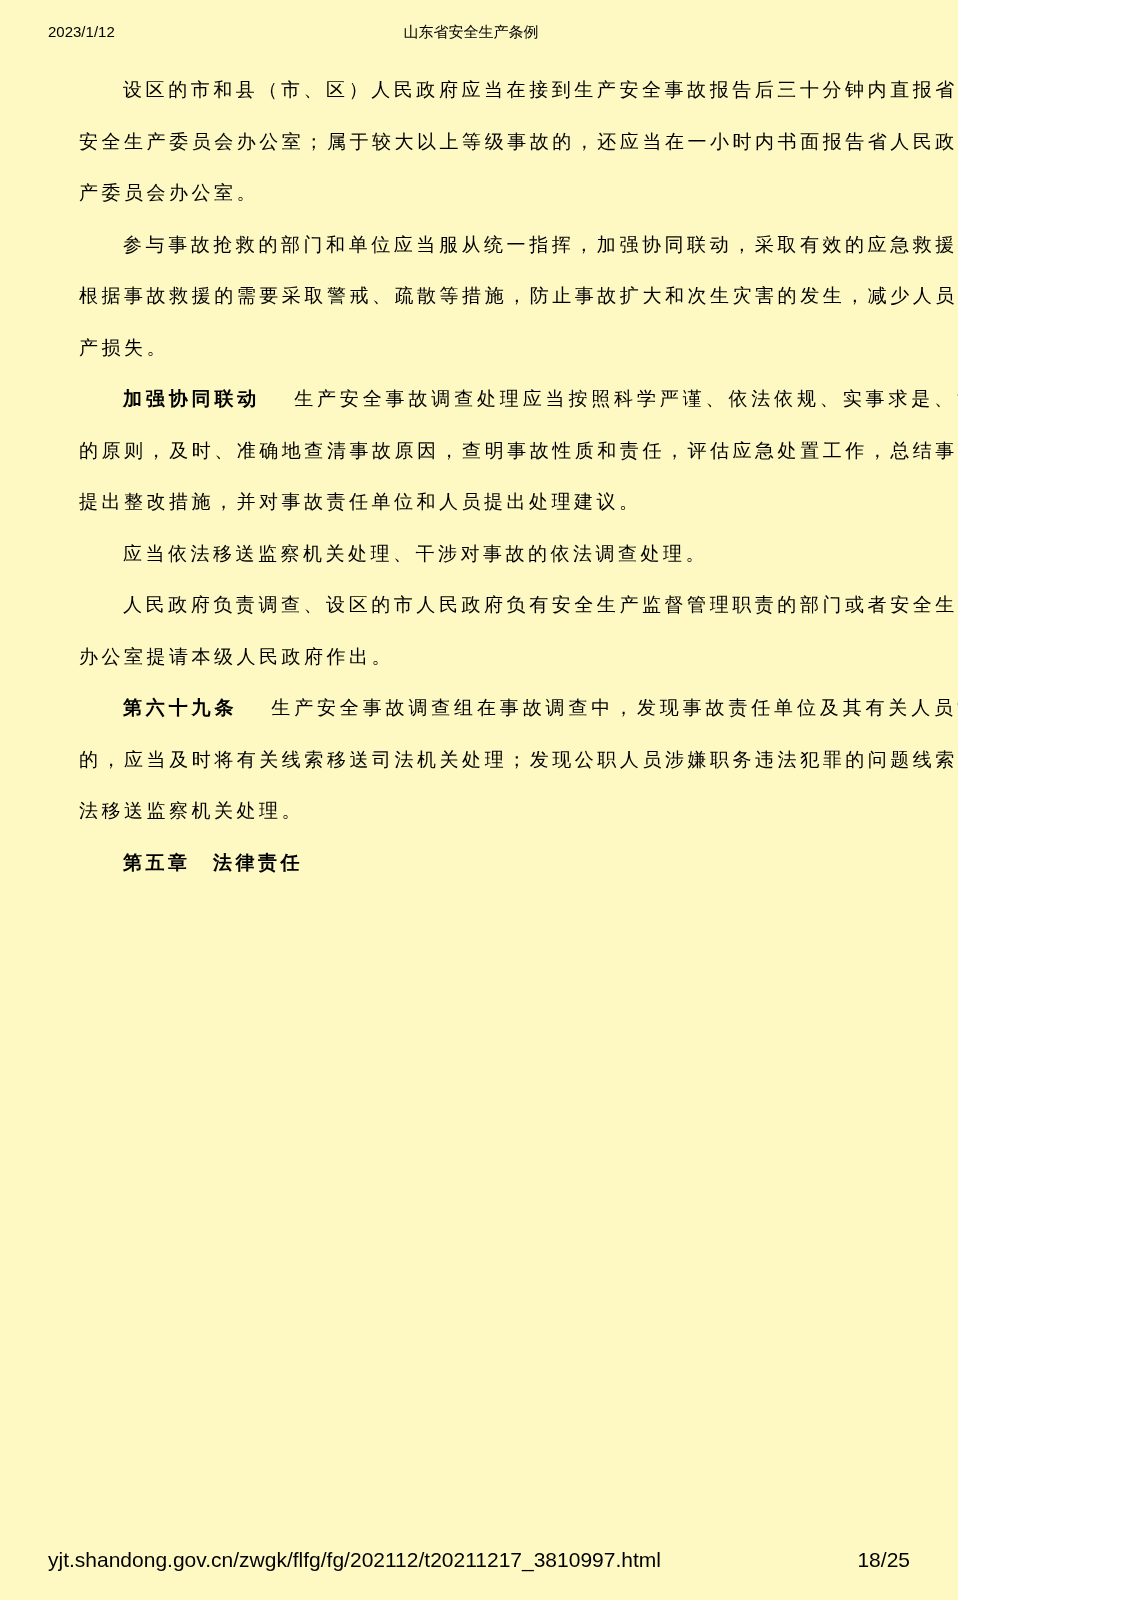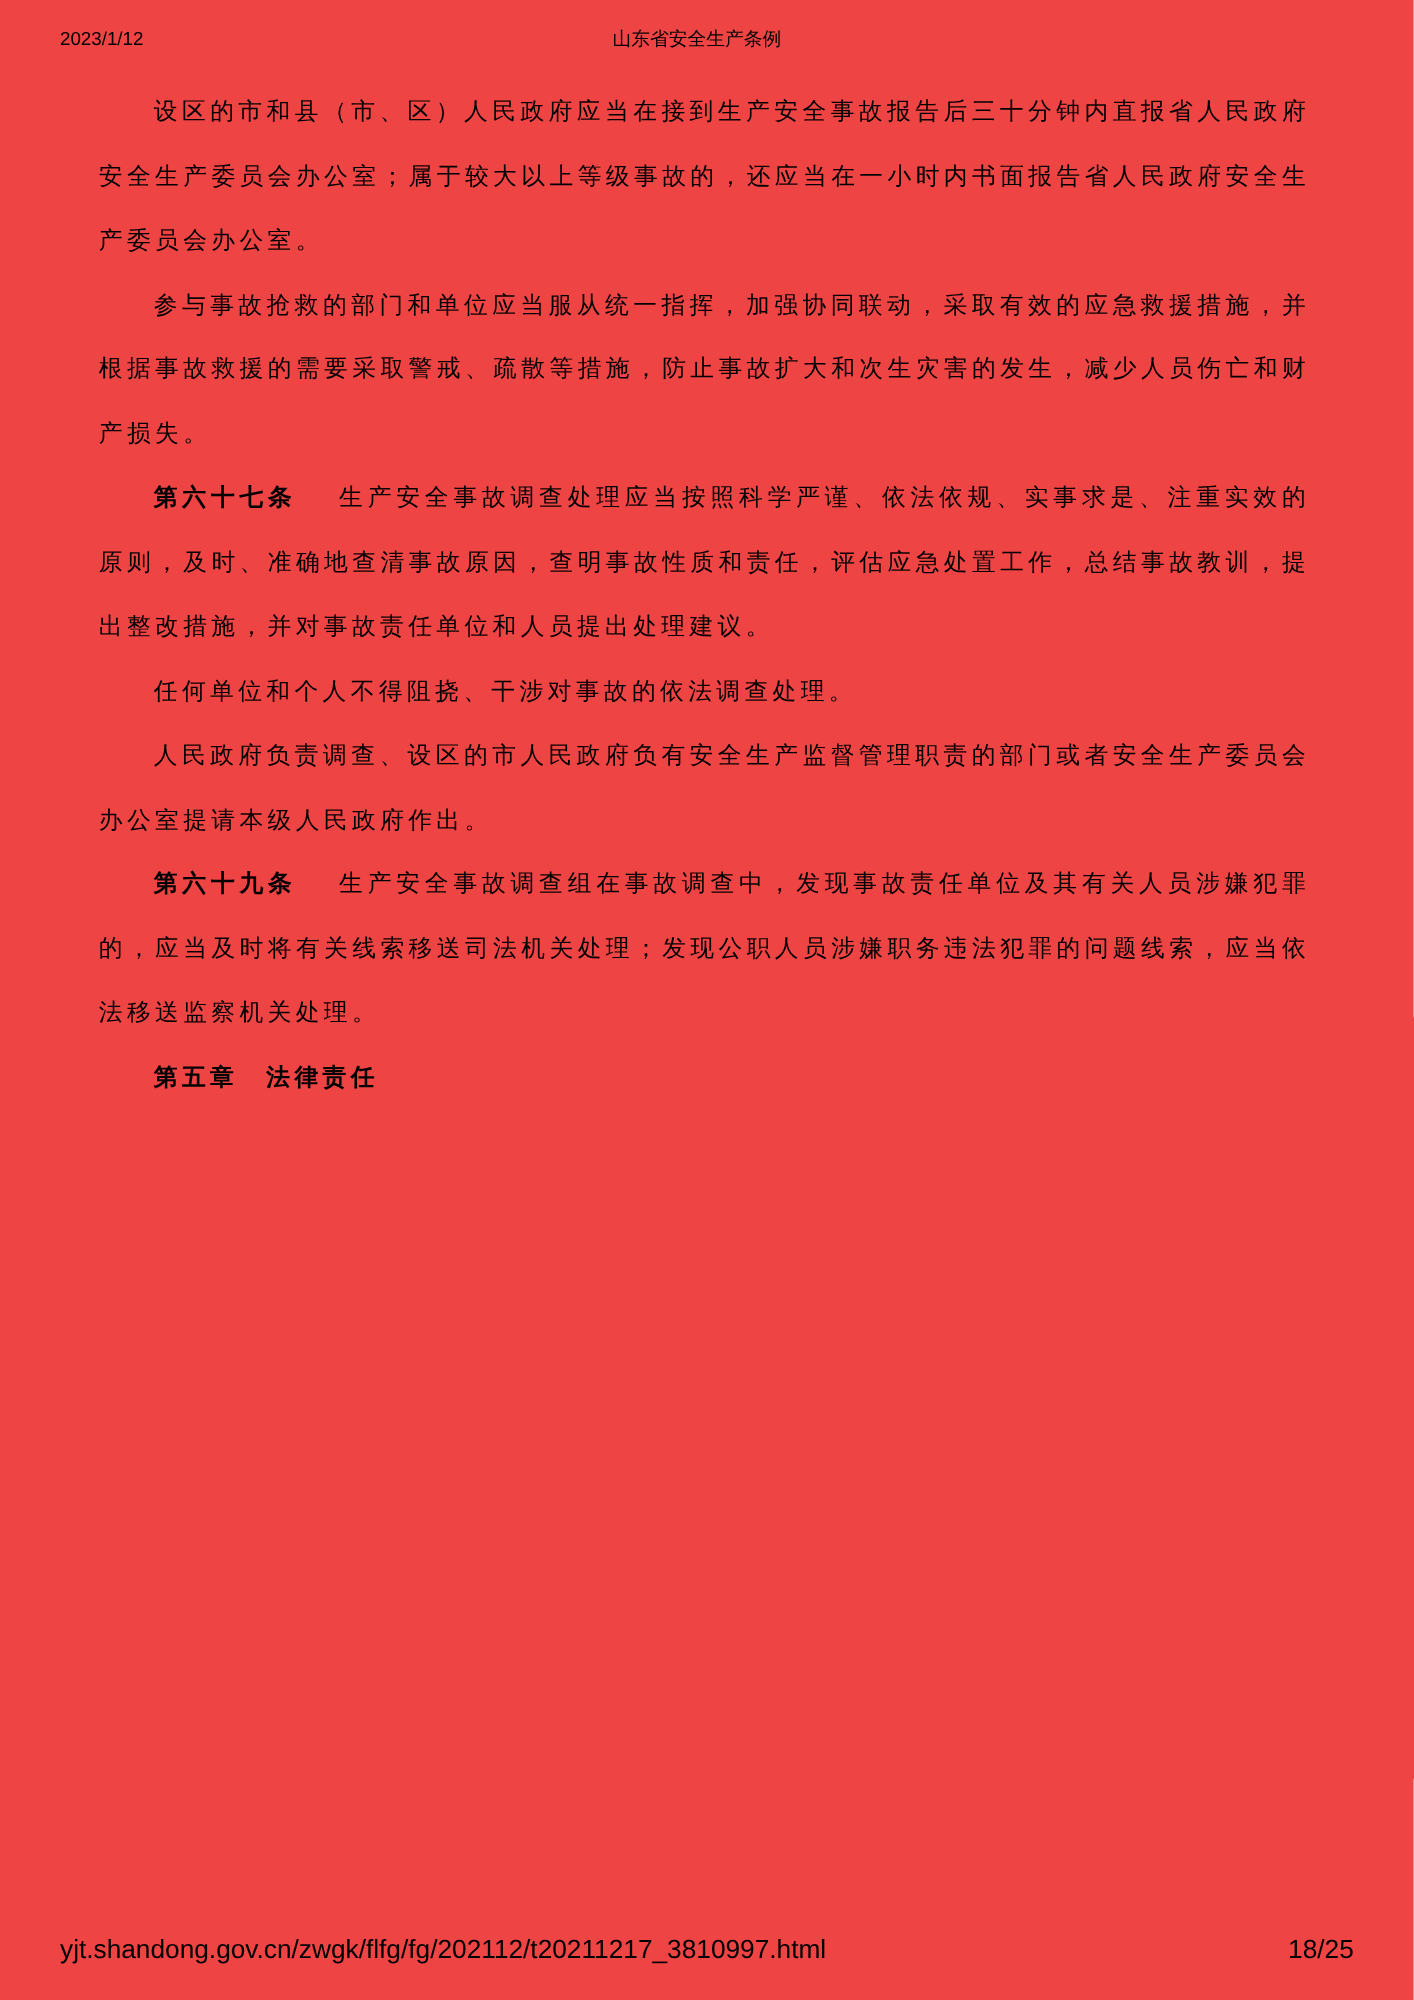--- a/index.html
+++ b/index.html
@@ -2,23 +2,23 @@
 <html><head>
 <meta charset="utf-8">
 <style>
   html, body {
     margin: 0;
     padding: 0;
     background: #ffffff;
   }
   .page {
     position: relative;
-    width: 1131px;
+    width: 958px;
     height: 1600px;
-    background: #ef4444;
+    background: #fef9c3;
     overflow: hidden;
     font-family: "Liberation Serif", "DejaVu Serif", serif;
     color: #000000;
   }
   
   .print-header {
     position: absolute;
     top: 22px;
     left: 48px;
     right: 48px;
@@ -107,22 +107,22 @@
 <div class="page">
 
   <div class="print-header">
     <span class="date">2023/1/12</span>
     <span class="doc-title">山东省安全生产条例</span>
   </div>
 
   <div class="doc-body">
     <p><span>设区的市和县（市、区）人民政府应当在接到生产安全事故报告后三十分钟内直报省人民政府安全生产委员会办公室；属于较大以上等级事故的，还应当在一小时内书面报告省人民政府安全生产委员会办公室。</span></p>
     <p><span>参与事故抢救的部门和单位应当服从统一指挥，加强协同联动，采取有效的应急救援措施，并根据事故救援的需要采取警戒、疏散等措施，防止事故扩大和次生灾害的发生，减少人员伤亡和财产损失。</span></p>
-    <p><span class="para-lead">第六十七条</span><span>生产安全事故调查处理应当按照科学严谨、依法依规、实事求是、注重实效的原则，及时、准确地查清事故原因，查明事故性质和责任，评估应急处置工作，总结事故教训，提出整改措施，并对事故责任单位和人员提出处理建议。</span></p>
-    <p><span>任何单位和个人不得阻挠、干涉对事故的依法调查处理。</span></p>
+    <p><span class="para-lead">加强协同联动</span><span>生产安全事故调查处理应当按照科学严谨、依法依规、实事求是、注重实效的原则，及时、准确地查清事故原因，查明事故性质和责任，评估应急处置工作，总结事故教训，提出整改措施，并对事故责任单位和人员提出处理建议。</span></p>
+    <p><span>应当依法移送监察机关处理、干涉对事故的依法调查处理。</span></p>
     <p><span>人民政府负责调查、设区的市人民政府负有安全生产监督管理职责的部门或者安全生产委员会办公室提请本级人民政府作出。</span></p>
     <p><span class="para-lead">第六十九条</span><span>生产安全事故调查组在事故调查中，发现事故责任单位及其有关人员涉嫌犯罪的，应当及时将有关线索移送司法机关处理；发现公职人员涉嫌职务违法犯罪的问题线索，应当依法移送监察机关处理。</span></p>
     <p class="chapter-heading">第五章　法律责任</p>
   </div>
 
   <div class="print-footer">
     <span class="footer-url">yjt.shandong.gov.cn/zwgk/flfg/fg/202112/t20211217_3810997.html</span>
     <span class="page-indicator">18/25</span>
   </div>
 

